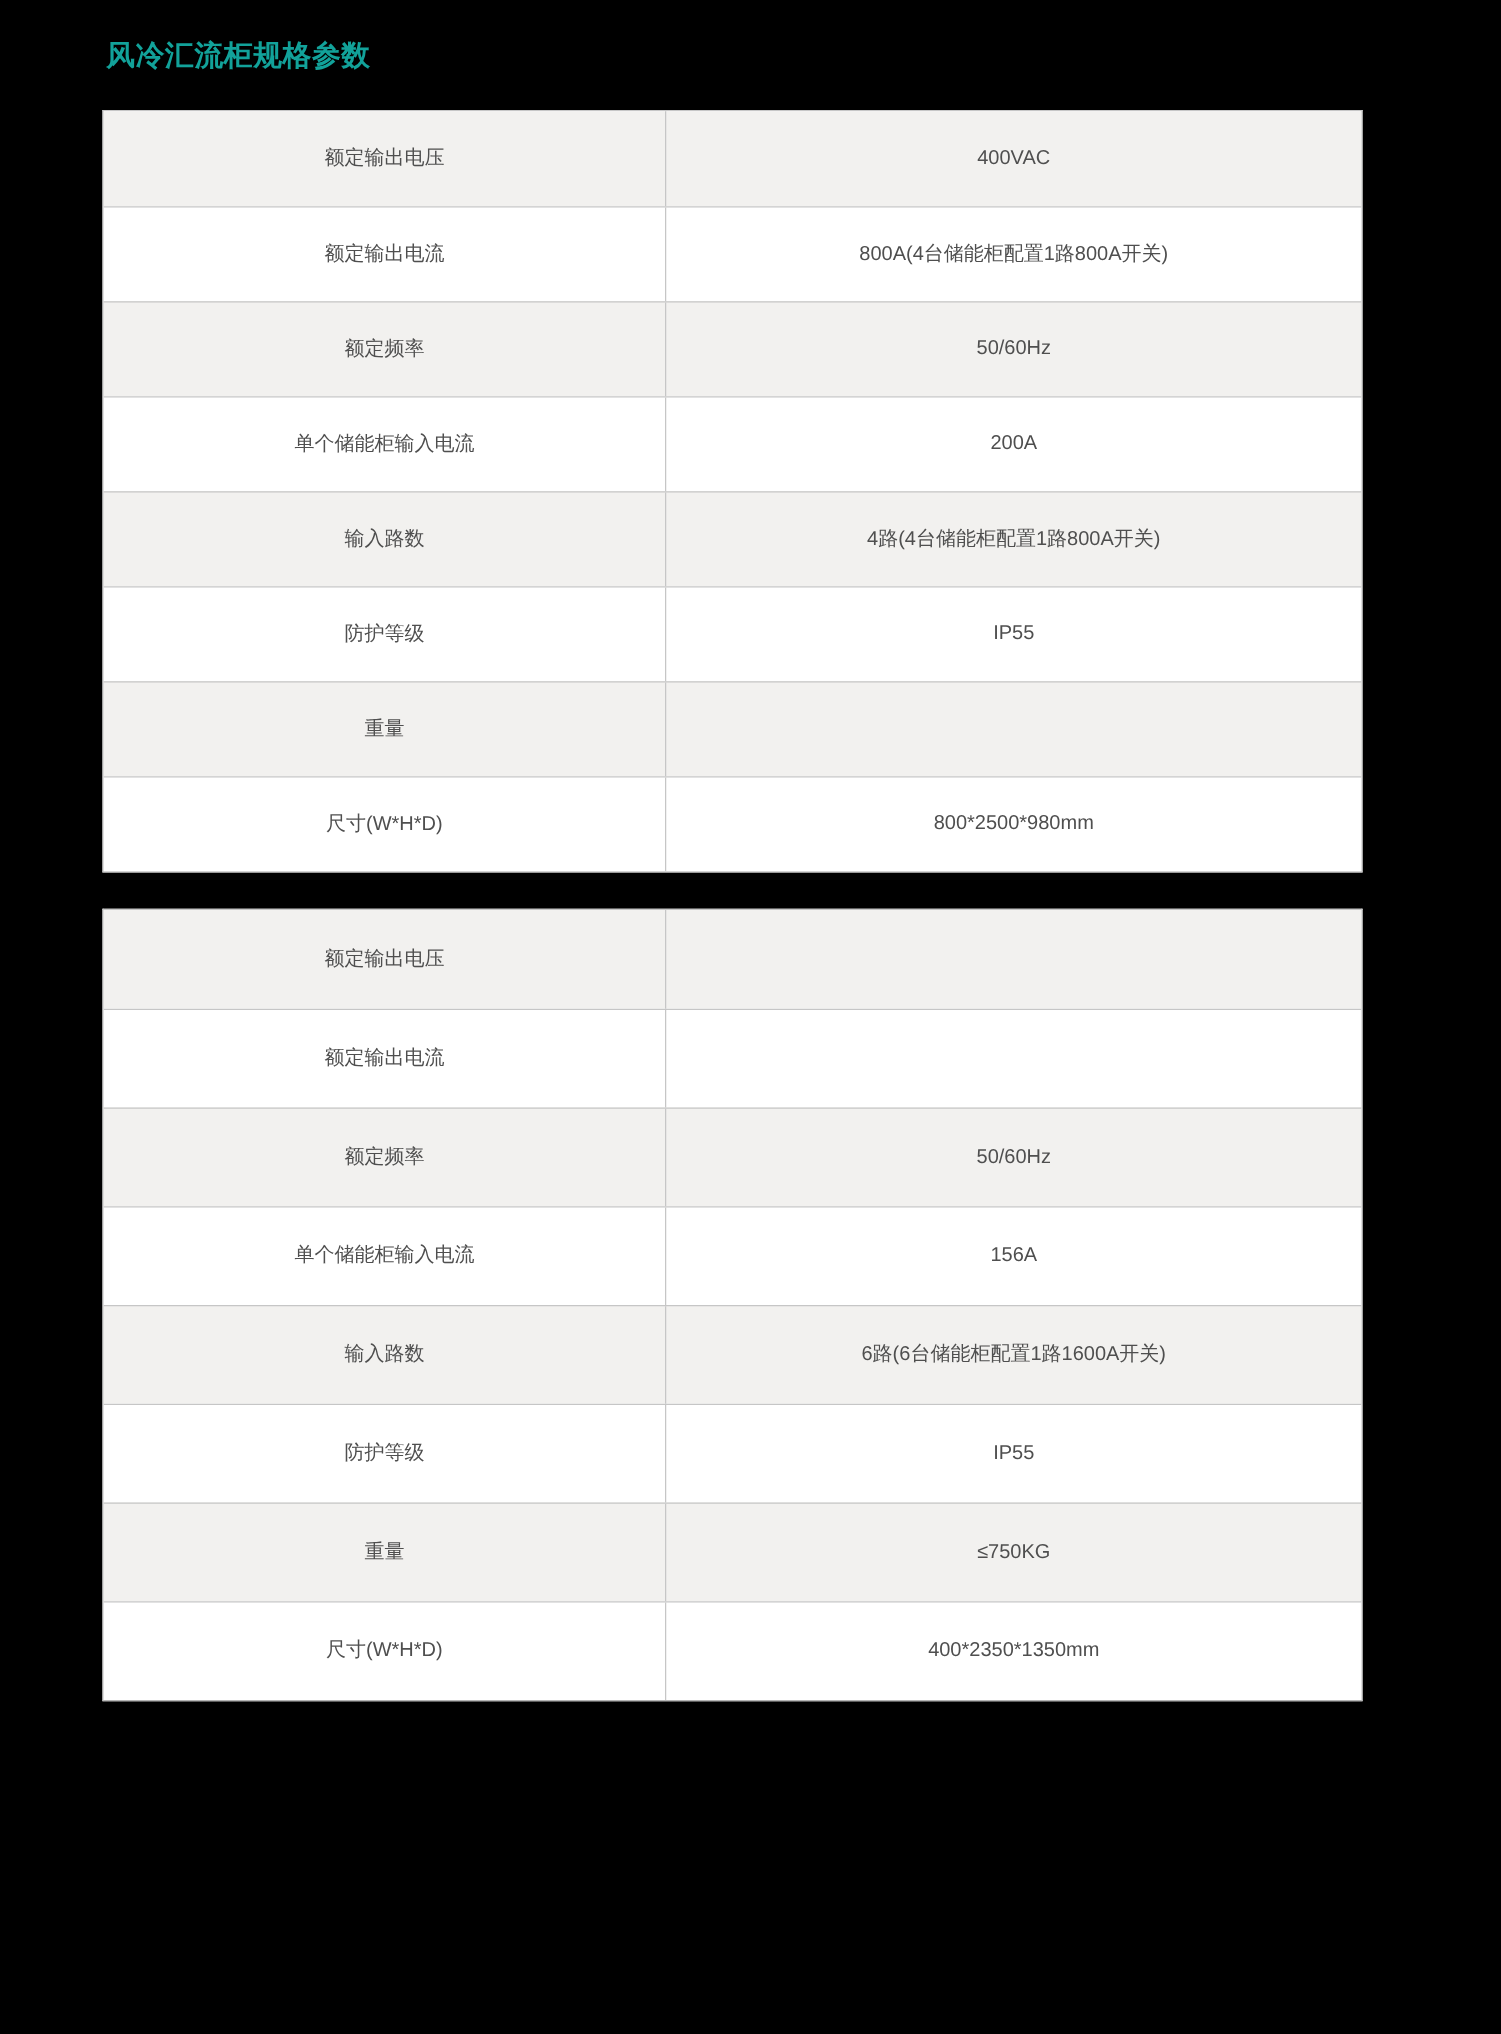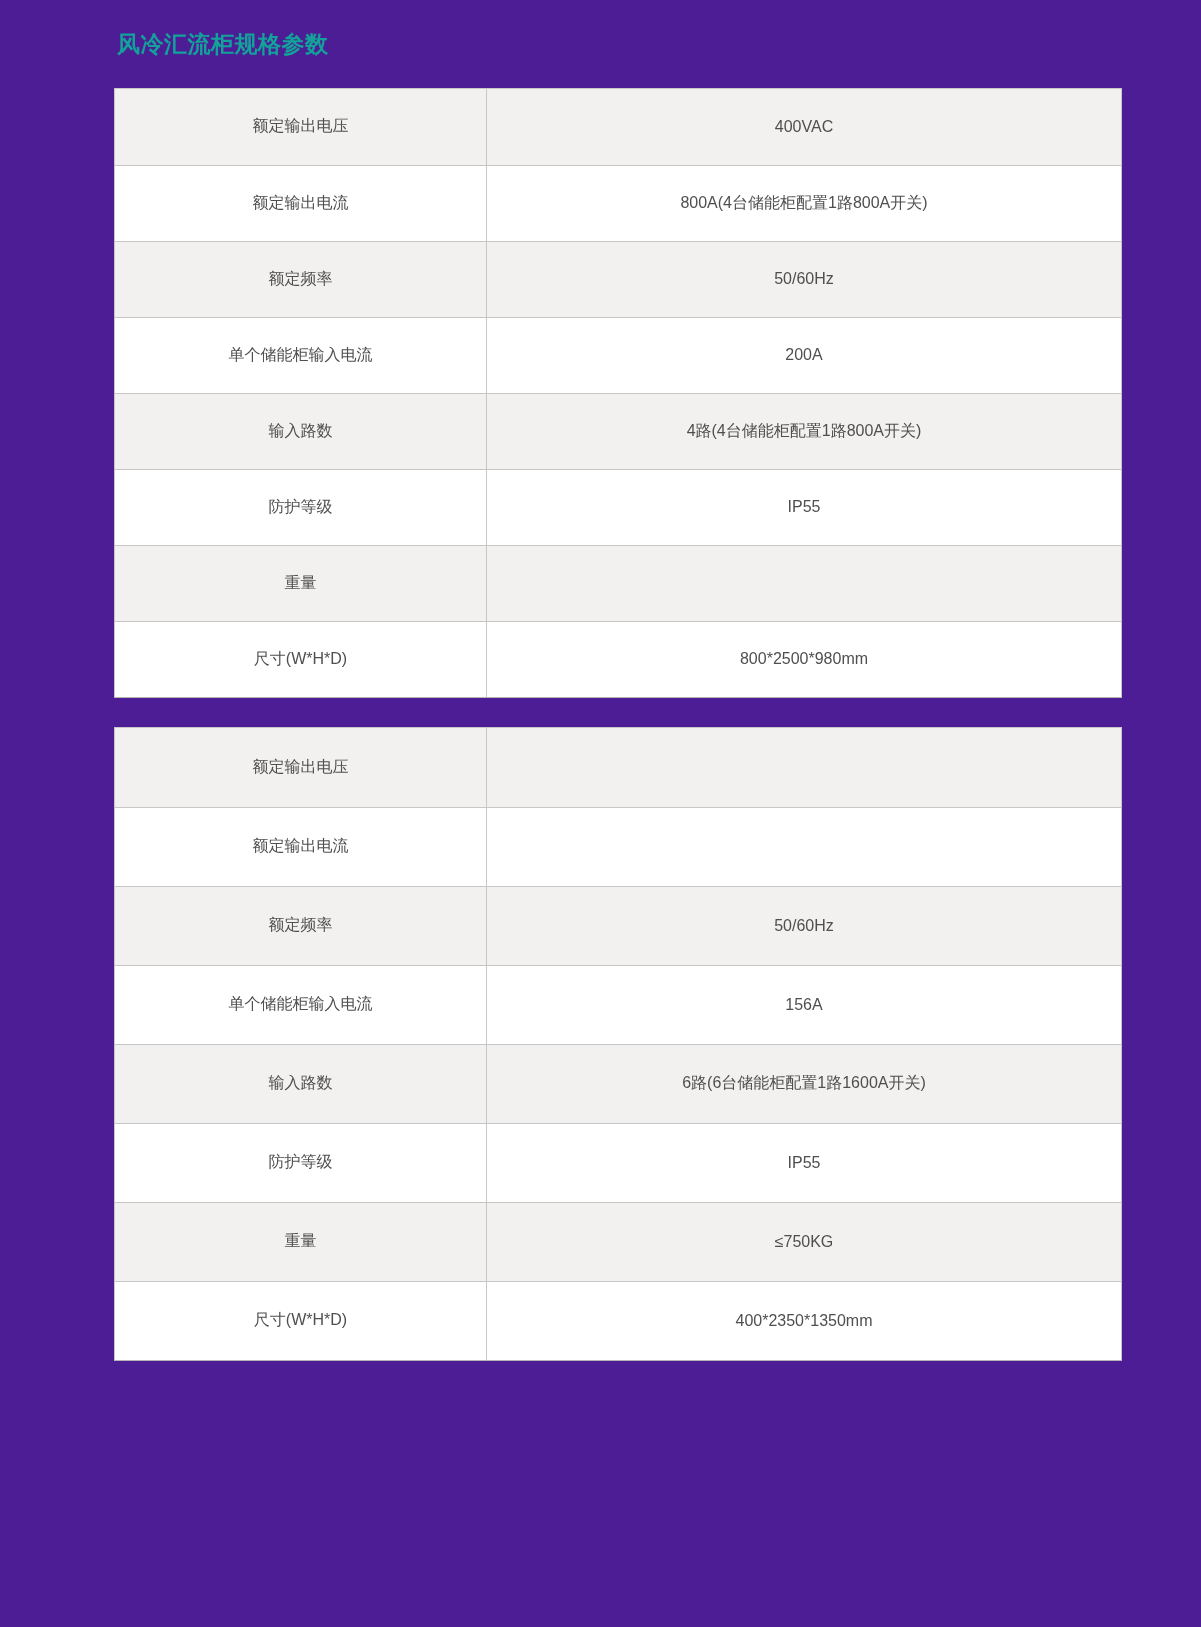--- a/index.html
+++ b/index.html
@@ -12,23 +12,22 @@
   html, body {
     margin: 0;
     padding: 0;
     background: #ffffff;
     font-family: "Liberation Sans", "DejaVu Sans", sans-serif;
   }
   .page {
     position: relative;
     width: 1201px;
     min-height: 1627px;
-    background: #4c1d95;
+    background: #000000;
     overflow: hidden;
-    padding-left: 32px;
   }
   .section-title {
     margin: 0;
     padding: 0;
     margin-left: 85px;
     color: var(--accent);
     font-size: 23px;
     line-height: 1.2;
     font-weight: 700;
     letter-spacing: 0.5px;
@@ -56,21 +55,21 @@
     display: flex;
     align-items: center;
     justify-content: center;
     font-size: 16px;
     color: var(--text);
     text-align: center;
     padding: 0 10px;
   }
   .cell.label {
     flex: none;
-    width: 372px;
+    width: 450px;
     border-right: 1px solid var(--border);
   }
   .cell.value { flex: 1 1 auto; }
 </style>
 </head>
 <body>
 
 <div class="page">
 
   <section>

